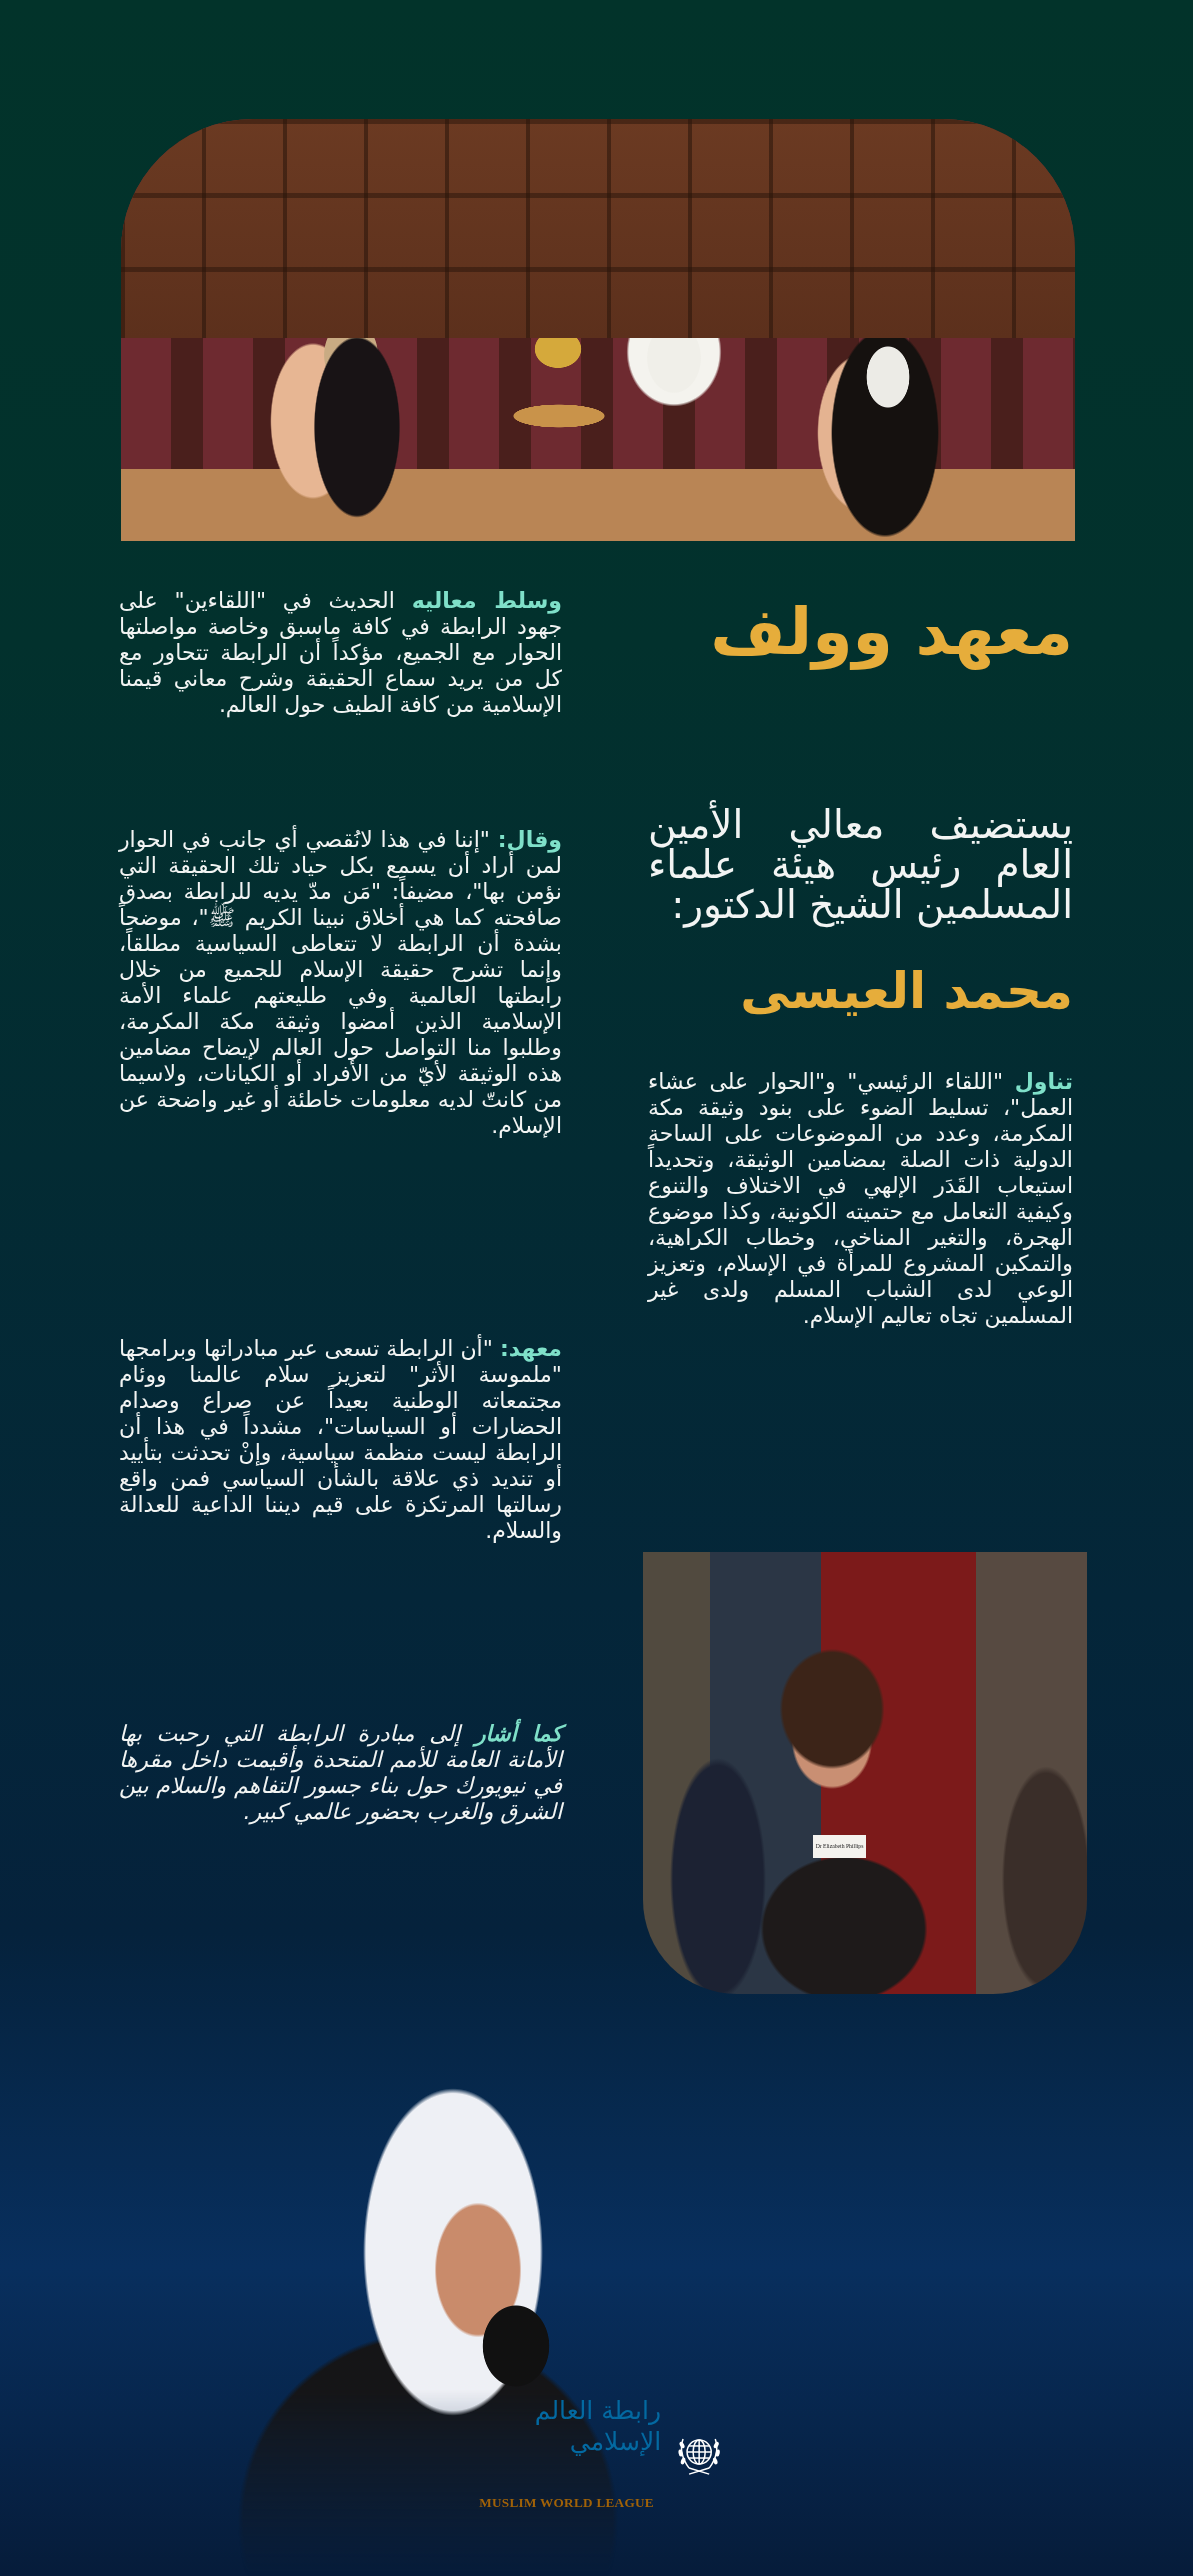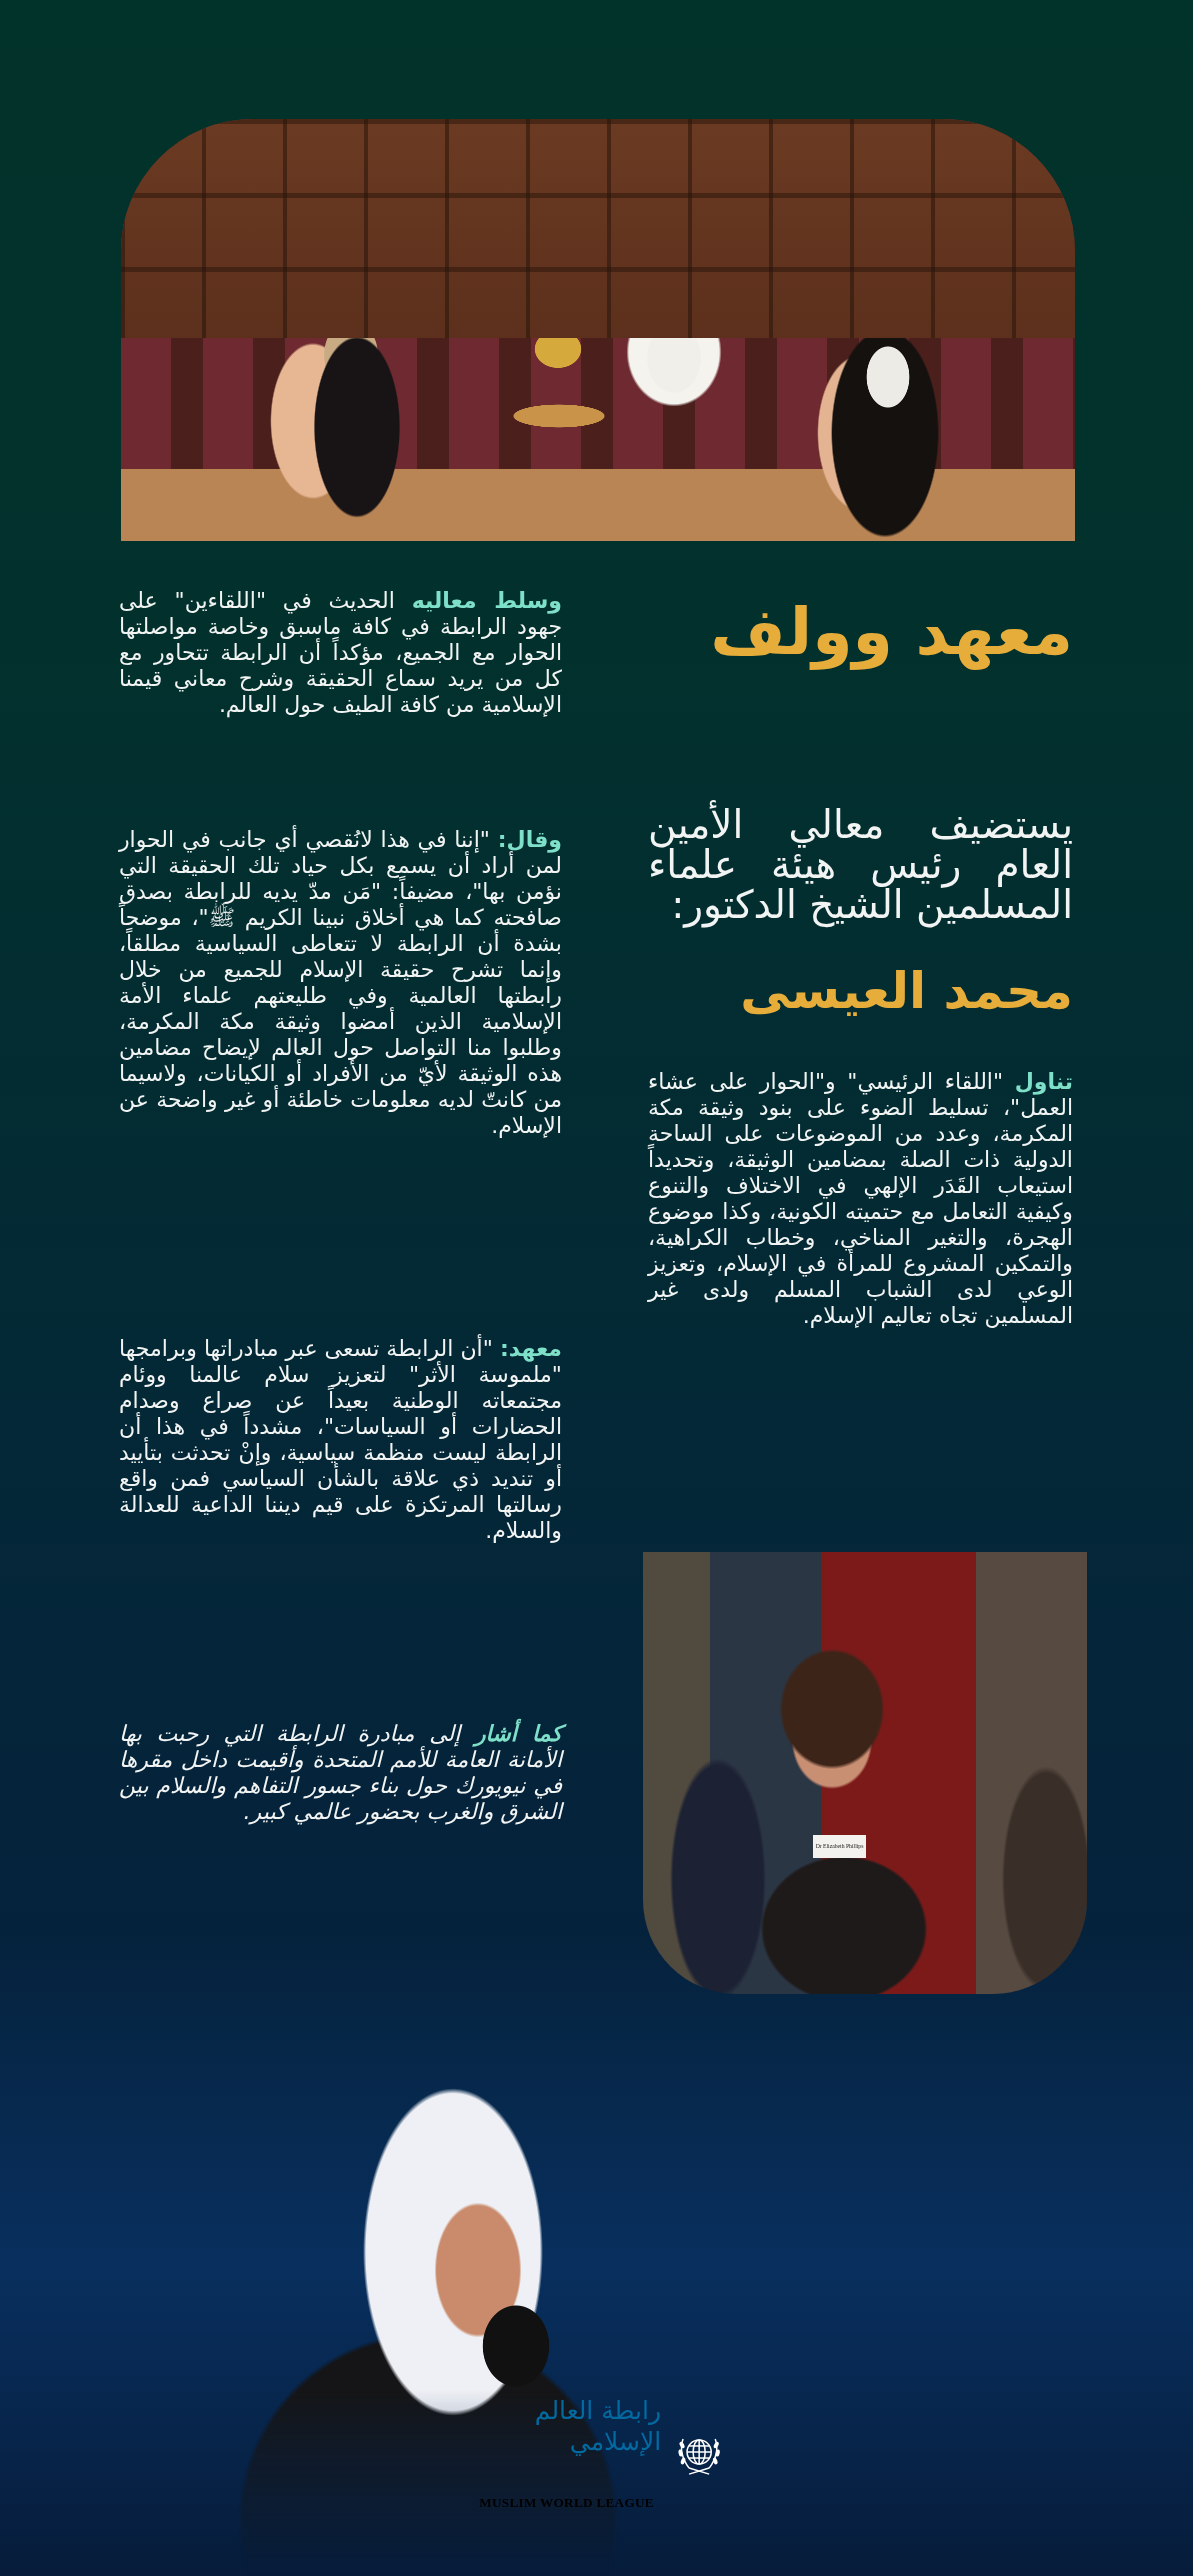--- a/index.html
+++ b/index.html
@@ -70,21 +70,21 @@
   .p1 { top:588px; }
   .p2 { top:827px; }
   .p3 { top:1336px; }
   .p4 { top:1721px;font-style:italic; }
   .logo {
     position:absolute; left:472px; top:2415px; width:252px; height:75px;
     display:flex; align-items:center; gap:12.6px; direction:ltr;
   }
   .logo-text { display:flex; flex-direction:column; align-items:center; }
   .logo-ar { font-family:"DejaVu Serif", serif; font-size:25px; color:#0369a1; direction:rtl; line-height:31px; }
-  .logo-en { font-family:"Liberation Serif", serif; font-weight:bold; font-size:13.2px; color:#000000; letter-spacing:0.3px;margin-top:38px; }
+  .logo-en { font-family:"Liberation Serif", serif; font-weight:bold; font-size:13.2px; color:#a16207; letter-spacing:0.3px;margin-top:38px; }
   .emblem { width:60px; height:60px; }
   .name-tag {
     position:absolute; left:813px; top:1835px; width:53px; height:22.6px;
     background:#f4f2ee; color:#222; font-family:"Liberation Serif", serif; font-size:5.7px;
     display:flex; align-items:center; justify-content:center;
   }
 </style>
 </head>
 <body>
 

